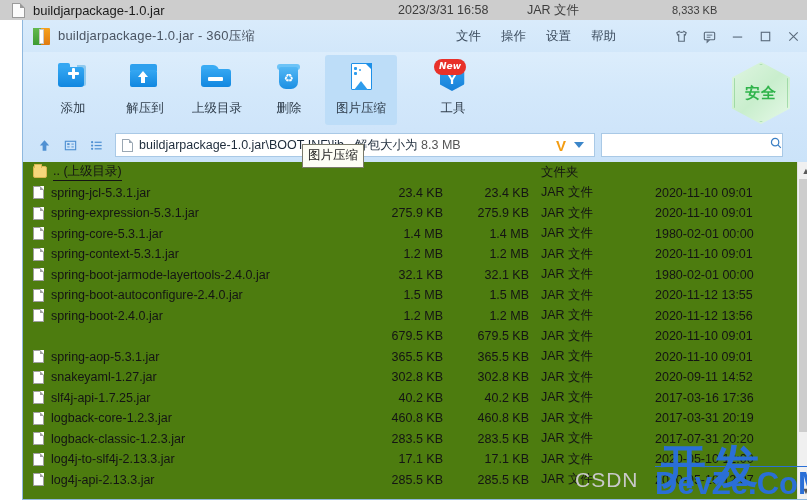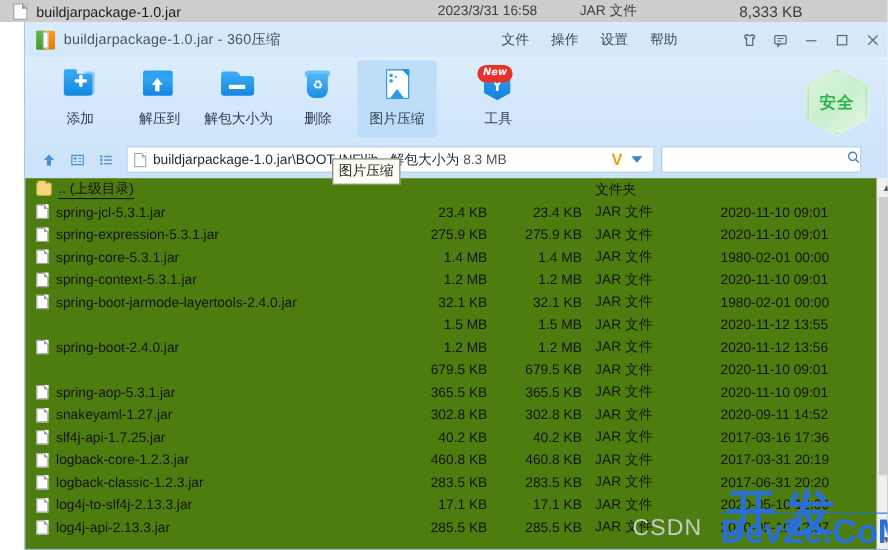--- a/index.html
+++ b/index.html
@@ -24,21 +24,21 @@
     background: #fbfbfb; border: 1px solid #9a9a9a; position: relative; flex: none;
   }
   .bg-row .bg-file-icon:after {
     content: ""; position: absolute; right: -1px; top: -1px;
     border-width: 0 5px 5px 0; border-style: solid;
     border-color: #9a9a9a #cdcdcd;
   }
   .bg-name { font-size: 13px; color: #1b1b1b; }
   .bg-date { position: absolute; left: 398px; color: #3d3d3d; font-size: 12.5px; }
   .bg-type { position: absolute; left: 527px; color: #3d3d3d; font-size: 12.5px; }
-  .bg-size { position: absolute; left: 672px; color: #3d3d3d; font-size: 14px; }
+  .bg-size { position: absolute; left: 672px; color: #3d3d3d; font-size: 11px; }
 
   
   .win {
     position: absolute; left: 22px; top: 20px;
     width: 793px; height: 480px;
     background: #ffffff;
     border: 1px solid #8fb8de;
     border-top: none;
     display: flex; flex-direction: column;
   }
@@ -368,21 +368,21 @@
         </div>
         <span class="tb-label">解压到</span>
       </div>
 
       <div class="tb-btn">
         <div class="tb-icon ic-one">
           <span class="top"></span>
             <span class="body"></span>
             <span class="bar"></span>
         </div>
-        <span class="tb-label">解包大小为</span>
+        <span class="tb-label">上级目录</span>
       </div>
 
       <div class="tb-btn">
         <div class="tb-icon ic-del">
           <span class="lid"></span>
             <span class="can"></span>
             <span class="rec">♻</span>
         </div>
         <span class="tb-label">删除</span>
       </div>
@@ -518,20 +518,24 @@
             <span class="cell-name">
               <span class="file-ic"></span>
               <span>spring-boot-jarmode-layertools-2.4.0.jar</span>
             </span>
             <span class="cell-pre">32.1 KB</span>
             <span class="cell-post">32.1 KB</span>
             <span class="cell-type">JAR 文件</span>
             <span class="cell-date">1980-02-01 00:00</span>
           </div>
           <div class="row">
+            <span class="cell-name">
+              <span class="file-ic"></span>
+              <span>spring-boot-autoconfigure-2.4.0.jar</span>
+            </span>
             <span class="cell-pre">1.5 MB</span>
             <span class="cell-post">1.5 MB</span>
             <span class="cell-type">JAR 文件</span>
             <span class="cell-date">2020-11-12 13:55</span>
           </div>
           <div class="row">
             <span class="cell-name">
               <span class="file-ic"></span>
               <span>spring-boot-2.4.0.jar</span>
             </span>
@@ -587,21 +591,21 @@
             <span class="cell-date">2017-03-31 20:19</span>
           </div>
           <div class="row">
             <span class="cell-name">
               <span class="file-ic"></span>
               <span>logback-classic-1.2.3.jar</span>
             </span>
             <span class="cell-pre">283.5 KB</span>
             <span class="cell-post">283.5 KB</span>
             <span class="cell-type">JAR 文件</span>
-            <span class="cell-date">2017-06-31 20:20</span>
+            <span class="cell-date">2017-07-31 20:20</span>
           </div>
           <div class="row">
             <span class="cell-name">
               <span class="file-ic"></span>
               <span>log4j-to-slf4j-2.13.3.jar</span>
             </span>
             <span class="cell-pre">17.1 KB</span>
             <span class="cell-post">17.1 KB</span>
             <span class="cell-type">JAR 文件</span>
             <span class="cell-date">2020-05-10 12:00</span>

